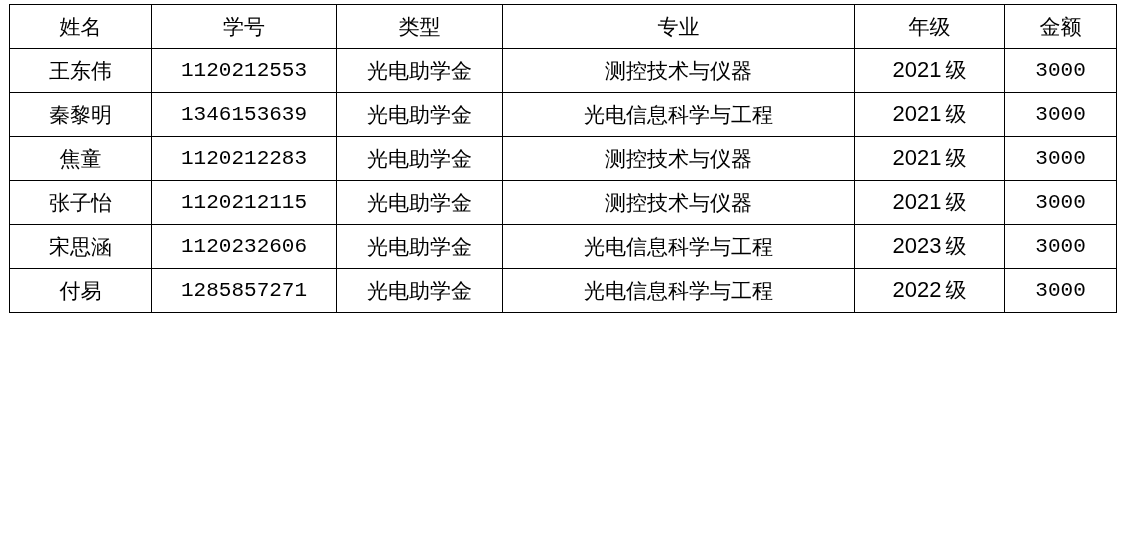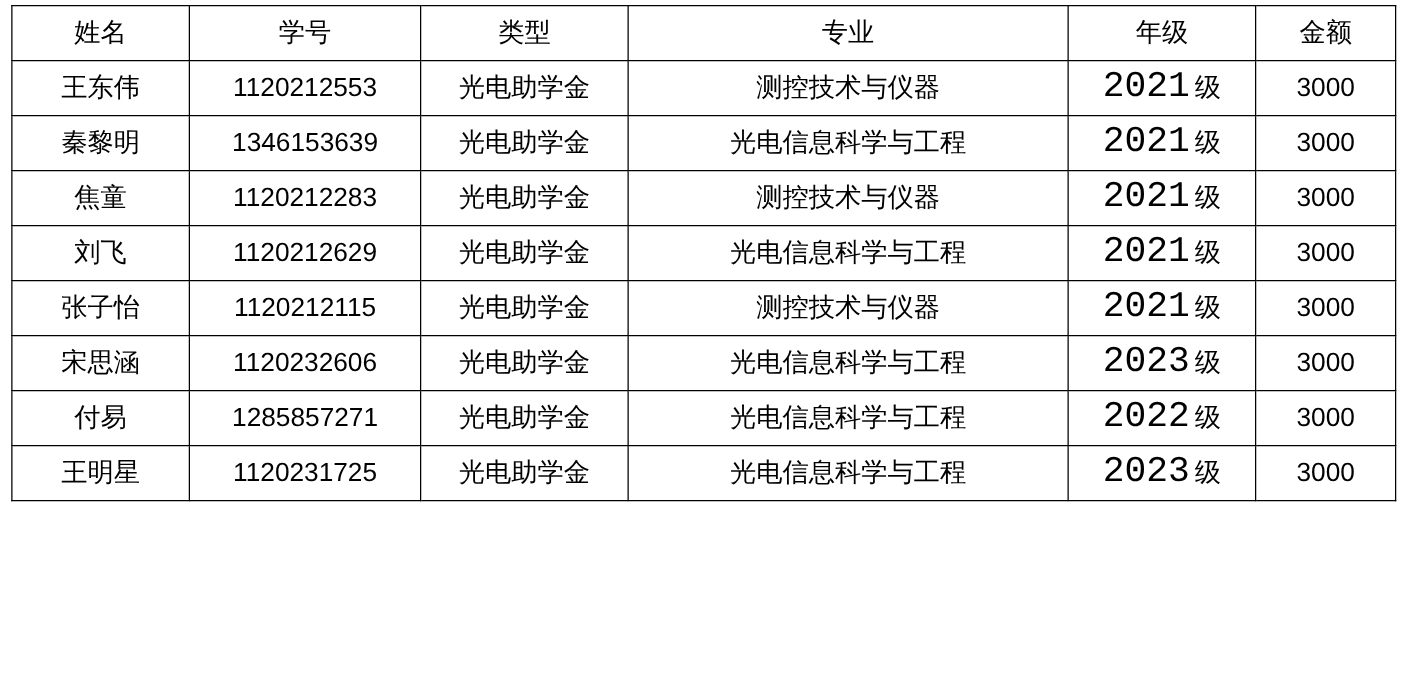--- a/index.html
+++ b/index.html
@@ -38,29 +38,29 @@
   }
   
   col.c-name   { width: 137px; }
   col.c-id     { width: 179px; }
   col.c-type   { width: 160px; }
   col.c-major  { width: 340px; }
   col.c-grade  { width: 145px; }
   col.c-amount { width: 108px; }
 
   .num-cell {
-    font-family: Liberation Sans, sans-serif;
+    font-family: Liberation Mono, monospace;
     font-size: 22px;
   }
   .grade-cell {
     font-size: 21px;
   }
   .grade-cell .grade-year {
-    font-family: Liberation Mono, monospace;
-    font-size: 29px;
+    font-family: Liberation Sans, sans-serif;
+    font-size: 22px;
   }
   .grade-cell .grade-suffix {
     font-family: "Liberation Sans", "DejaVu Sans", sans-serif;
     font-size: 21px;
     margin-left: 4px;
   }
   .header-row td {
     font-size: 22px;
   }
 </style>
@@ -108,28 +108,20 @@
 
       <tr>
         <td>焦童</td>
         <td class="num-cell">1120212283</td>
         <td>光电助学金</td>
         <td>测控技术与仪器</td>
         <td class="grade-cell"><span class="grade-year">2021</span><span class="grade-suffix">级</span></td>
         <td class="num-cell">3000</td>
       </tr>
 
-      <tr>
-        <td>刘飞</td>
-        <td class="num-cell">1120212629</td>
-        <td>光电助学金</td>
-        <td>光电信息科学与工程</td>
-        <td class="grade-cell"><span class="grade-year">2021</span><span class="grade-suffix">级</span></td>
-        <td class="num-cell">3000</td>
-      </tr>
 
       <tr>
         <td>张子怡</td>
         <td class="num-cell">1120212115</td>
         <td>光电助学金</td>
         <td>测控技术与仪器</td>
         <td class="grade-cell"><span class="grade-year">2021</span><span class="grade-suffix">级</span></td>
         <td class="num-cell">3000</td>
       </tr>
 
@@ -146,23 +138,15 @@
 
       <tr>
         <td>付易</td>
         <td class="num-cell">1285857271</td>
         <td>光电助学金</td>
         <td>光电信息科学与工程</td>
         <td class="grade-cell"><span class="grade-year">2022</span><span class="grade-suffix">级</span></td>
         <td class="num-cell">3000</td>
       </tr>
 
-      <tr>
-        <td>王明星</td>
-        <td class="num-cell">1120231725</td>
-        <td>光电助学金</td>
-        <td>光电信息科学与工程</td>
-        <td class="grade-cell"><span class="grade-year">2023</span><span class="grade-suffix">级</span></td>
-        <td class="num-cell">3000</td>
-      </tr>
     </tbody>
   </table>
 </div>
 
 </body></html>

